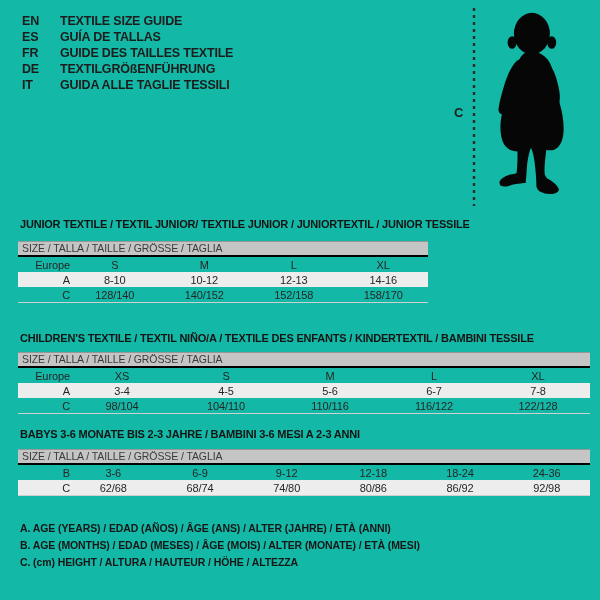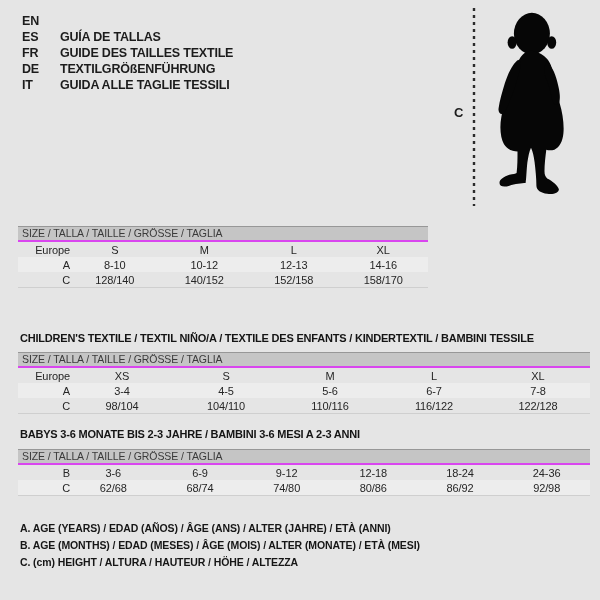--- a/index.html
+++ b/index.html
@@ -1,34 +1,34 @@
 <!DOCTYPE html>
 <html><head>
 <meta charset="utf-8">
 <style>
   html,body{margin:0;padding:0;}
   .page{
-    position:relative; width:600px; height:600px; background:#e5e5e5;
+    position:relative; width:600px; height:600px; background:#14b8a6;
     font-family:"Liberation Sans","DejaVu Sans",sans-serif;
     color:#1c1c1c; overflow:hidden;
   }
   
   .lang-block{position:absolute; left:22px; top:13px;}
   .lang-row{display:flex; line-height:16px; font-size:12.5px; font-weight:bold; letter-spacing:-0.2px;}
   .lang-code{width:38px; flex:0 0 38px;}
   
   .figure{position:absolute; left:450px; top:0; width:150px; height:215px;}
   .dash-line{position:absolute; left:22px; top:8px;}
   .height-label{position:absolute; left:4px; top:105px; font-size:13px; font-weight:bold;}
   .baby{position:absolute; left:36px; top:4px;}
   
   .section{position:absolute; left:18px;}
   .sec-title{font-size:11px; font-weight:bold; line-height:15px; letter-spacing:-0.2px; white-space:nowrap; padding-left:2px; color:#141414;}
   .size-bar{
-    background:#c5c5c5; border-top:1px solid #979797; border-bottom:2px solid #d946ef;
+    background:#c5c5c5; border-top:1px solid #979797; border-bottom:2px solid #000000;
     height:13px; line-height:13px; font-size:10.5px; color:#3a3a3a;
     padding-left:4px; letter-spacing:-0.1px;
   }
   table.size-table{border-collapse:collapse; table-layout:fixed; width:100%;
     font-size:11px; color:#262626; border-bottom:1px solid #cfcfcf;}
   table.size-table td{padding:0; height:15px; text-align:center; letter-spacing:-0.1px;}
   table.size-table td.rlabel{text-align:right; padding-left:4px;}
   table.size-table tr.alt{background:#ededed;}
   
   .legend{position:absolute; left:20px; top:520px; font-size:10.5px; font-weight:bold; line-height:17px; letter-spacing:-0.1px; color:#161616;}
@@ -36,20 +36,21 @@
   .mt9{margin-top:9px;} .mt6{margin-top:6px;} .mt7{margin-top:7px;}
 </style>
 </head>
 <body>
 
 <div class="page">
 
   <div class="lang-block">
     <div class="lang-row">
       <span class="lang-code">EN</span>
+      <span class="lang-label">TEXTILE SIZE GUIDE</span>
     </div>
     <div class="lang-row">
       <span class="lang-code">ES</span>
       <span class="lang-label">GUÍA DE TALLAS</span>
     </div>
     <div class="lang-row">
       <span class="lang-code">FR</span>
       <span class="lang-label">GUIDE DES TAILLES TEXTILE</span>
     </div>
     <div class="lang-row">
@@ -97,20 +98,21 @@
           C19,108 22,96 26,86
           C29,76 33,62 38,54
           C42,48 46,46 51,46 Z"></path>
         <path d="M36,56 C30,60 25,70 21,82 C18,92 15,102 14,110 C13,116 18,119 21,114 C25,106 29,96 32,87 C35,78 38,66 39,60 Z"></path>
         <path d="M68,58 C74,64 78,74 80,84 C82,92 83,100 81,104 C78,108 74,105 73,99 C72,91 69,82 66,75 C64,70 64,62 68,58 Z"></path>
       </g>
     </svg>
   </div>
 
   <div class="section w410" style="top:217px">
+    <div class="sec-title">JUNIOR TEXTILE / TEXTIL JUNIOR/ TEXTILE JUNIOR / JUNIORTEXTIL / JUNIOR TESSILE</div>
     <div class="size-bar mt9">SIZE / TALLA / TAILLE / GRÖSSE / TAGLIA</div>
     <table class="size-table">
       <colgroup>
           <col style="width:52px">
           <col>
           <col>
           <col>
           <col>
         </colgroup>
       <tbody>

